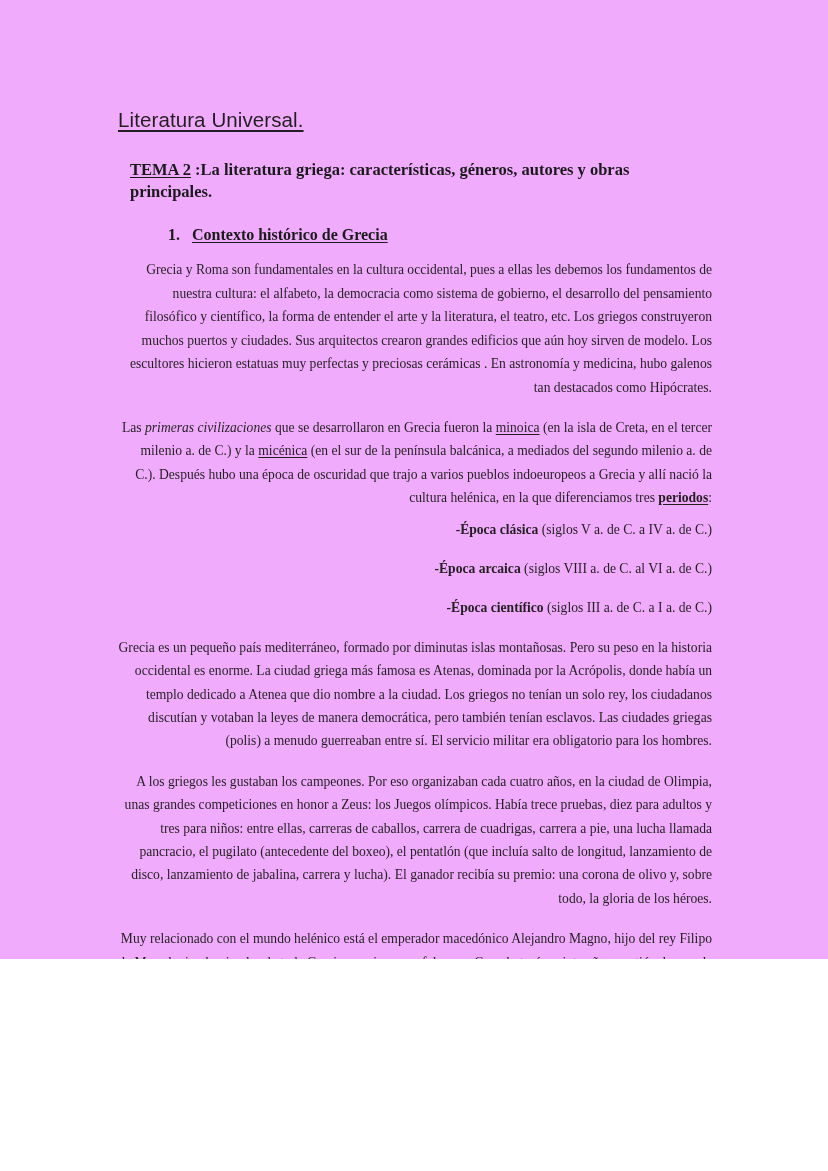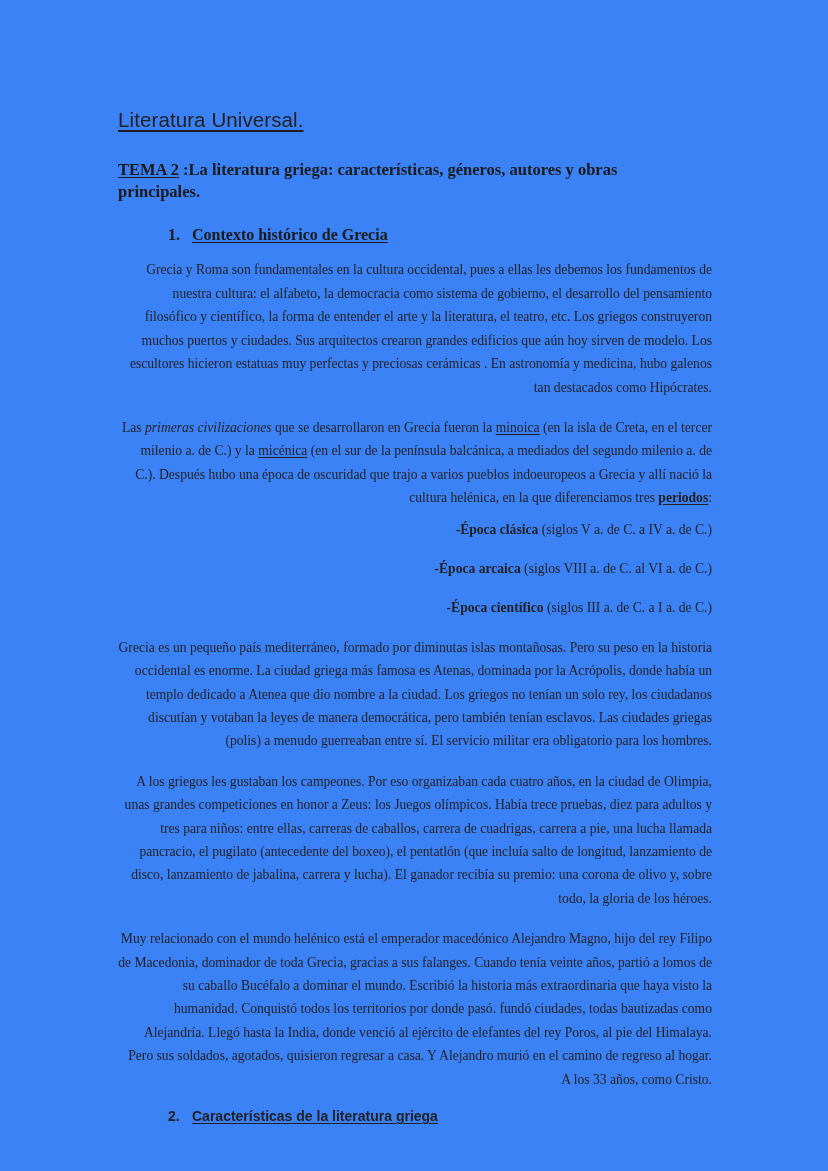--- a/index.html
+++ b/index.html
@@ -3,22 +3,22 @@
 <meta charset="utf-8">
 <style>
   html, body {
     margin: 0;
     padding: 0;
     background: #ffffff;
   }
   .page {
     position: relative;
     width: 828px;
-    height: 1171px;
-    background: #3b82f6;
+    height: 959px;
+    background: #f0abfc;
     overflow: hidden;
     box-sizing: border-box;
   }
   .content {
     position: absolute;
     left: 118px;
     top: 108px;
     width: 594px;
   }
 
@@ -36,21 +36,21 @@
     display: inline-block;
   }
 
   
   .tema-heading {
     font-family: "Liberation Serif", serif;
     font-size: 16.5px;
     font-weight: bold;
     color: #1a1a1a;
     line-height: 1.33;
-    margin: 0 0 24px 0;
+    margin: 0 0 24px 12px;
     max-width: 520px;
   }
   .tema-heading .tema-label {
     text-decoration: underline;
     text-underline-offset: 2px;
   }
 
   
   .section-heading {
     display: flex;

